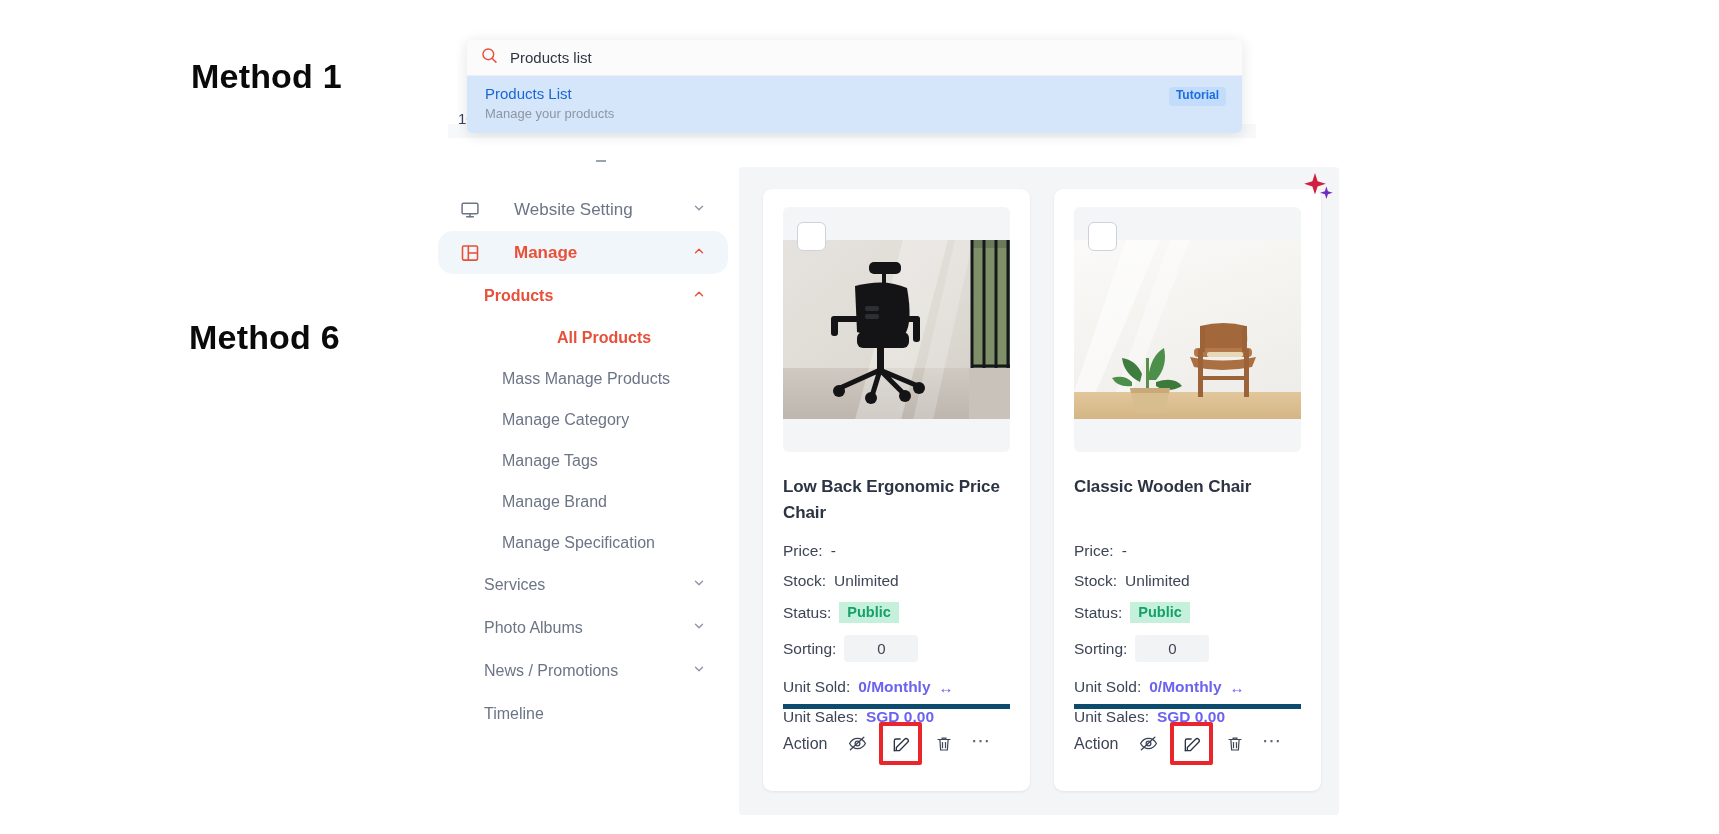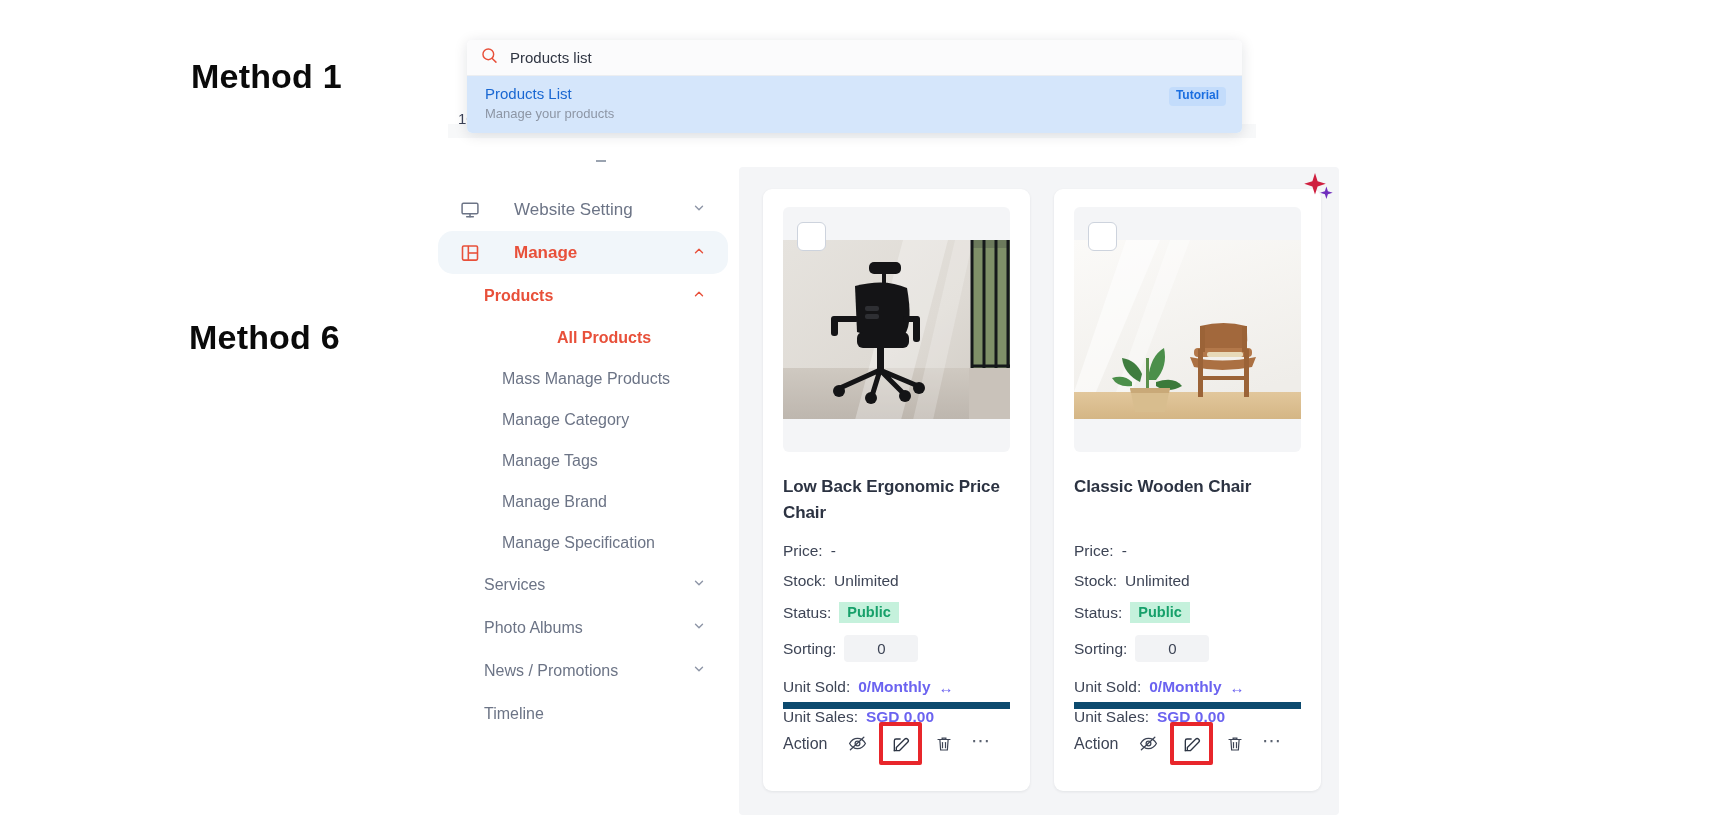--- a/index.html
+++ b/index.html
@@ -191,21 +191,21 @@
     width: 74px; height: 27px;
     display: flex; align-items: center; justify-content: center;
     font-size: 15px; color: #3d4455;
   }
   .val-purple { color: #6b63f0; font-weight: 700; font-size: 15.5px; }
   .arrows { color: #6b63f0; font-size: 15px; }
 
   .action-row {
     position: absolute;
     left: 20px; right: 20px; bottom: 26px;
-    border-top: 7px solid #0c4a6e;
+    border-top: 5px solid #0c4a6e;
     padding-top: 13px;
     display: flex; align-items: center; gap: 6px;
   }
   .action-label { font-size: 16px; color: #3d4455; margin-right: 9px; font-weight: 400; }
   .act-btn {
     width: 31px; height: 31px;
     border-radius: 5px;
     display: flex; align-items: center; justify-content: center;
     background: #f4f5f7;
     cursor: pointer;

